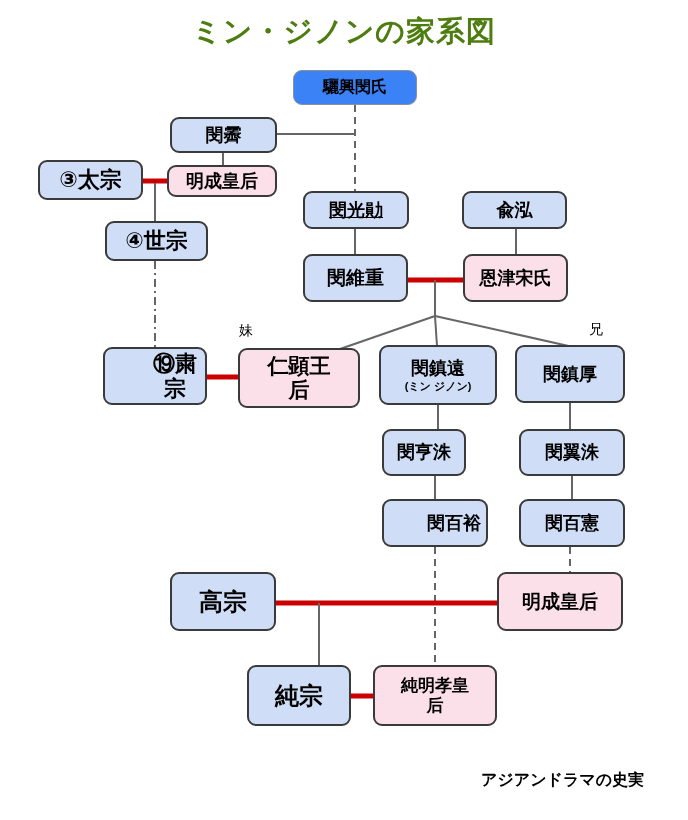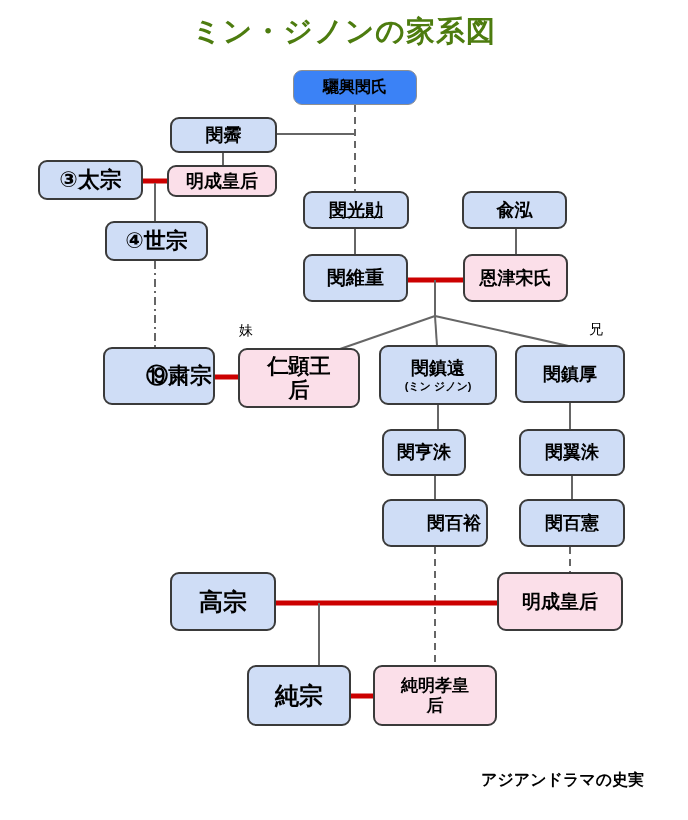--- a/index.html
+++ b/index.html
@@ -86,21 +86,21 @@
       </div>
       <div class="node male" style="left: 462px; top: 191px; width: 105px; height: 38px; font-size: 18px;">
         <span class="lbl">兪泓</span>
       </div>
       <div class="node male" style="left: 303px; top: 254px; width: 105px; height: 48px; font-size: 19px;">
         <span class="lbl">閔維重</span>
       </div>
       <div class="node female" style="left: 463px; top: 254px; width: 105px; height: 48px; font-size: 18px;">
         <span class="lbl">恩津宋氏</span>
       </div>
-      <div class="node male" style="left: 103px; top: 347px; width: 112px; height: 58px; font-size: 22px; padding-left: 40px;">
+      <div class="node male" style="left: 103px; top: 347px; width: 104px; height: 58px; font-size: 22px; padding-left: 40px;">
         <span class="lbl">⑲粛宗</span>
       </div>
       <div class="node female" style="left: 238px; top: 348px; width: 122px; height: 60px; font-size: 21px;">
         <span class="lbl">仁顕王
 后</span>
       </div>
       <div class="node male" style="left: 379px; top: 345px; width: 118px; height: 60px; font-size: 18px;">
         <span class="lbl">閔鎮遠</span>
         <span class="sub">(ミン ジノン)</span>
       </div>

